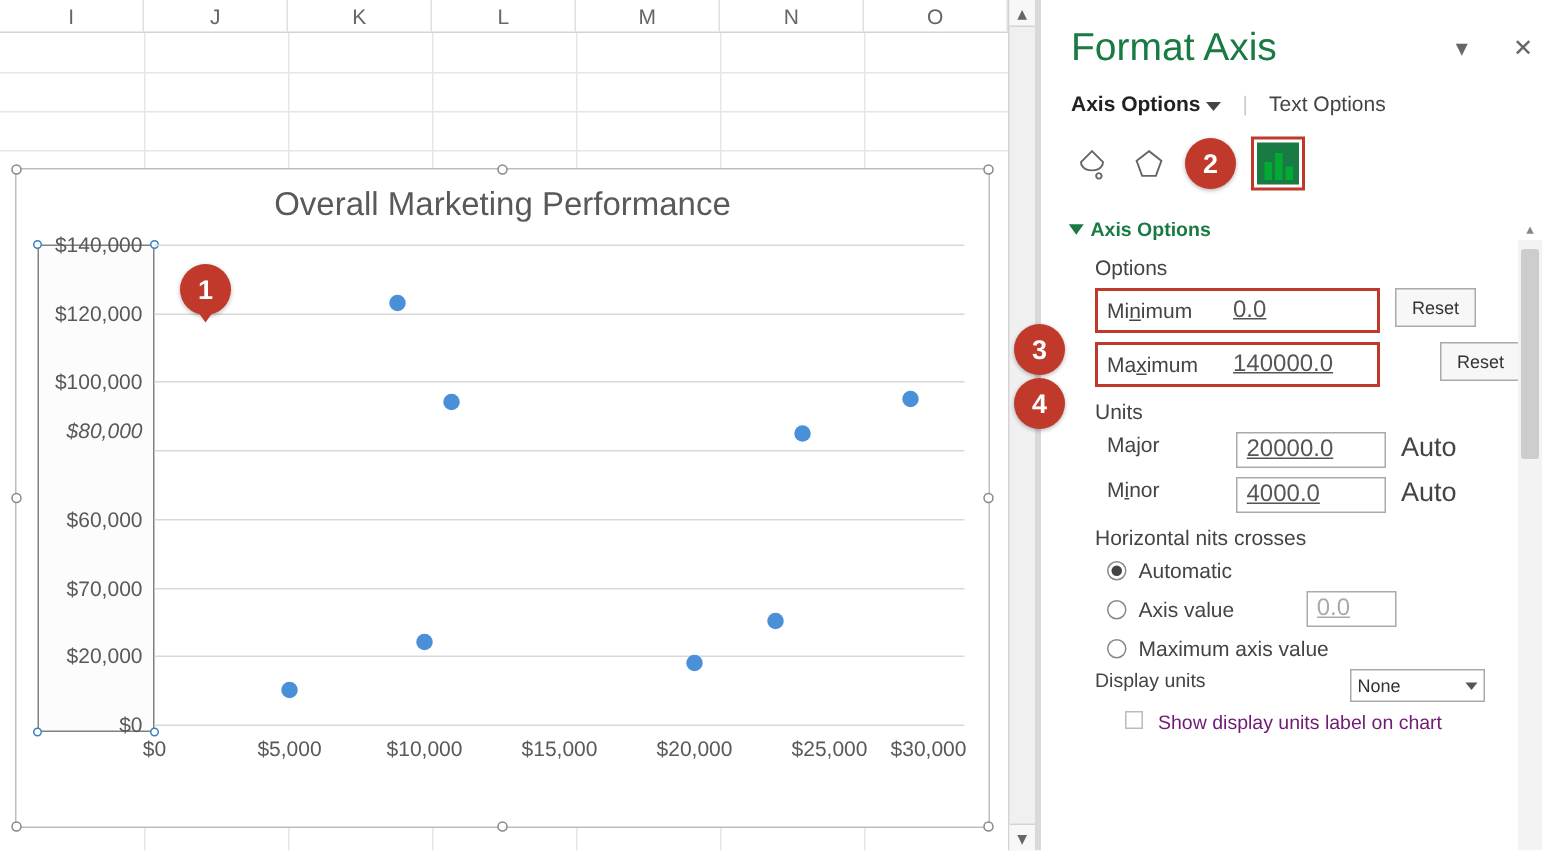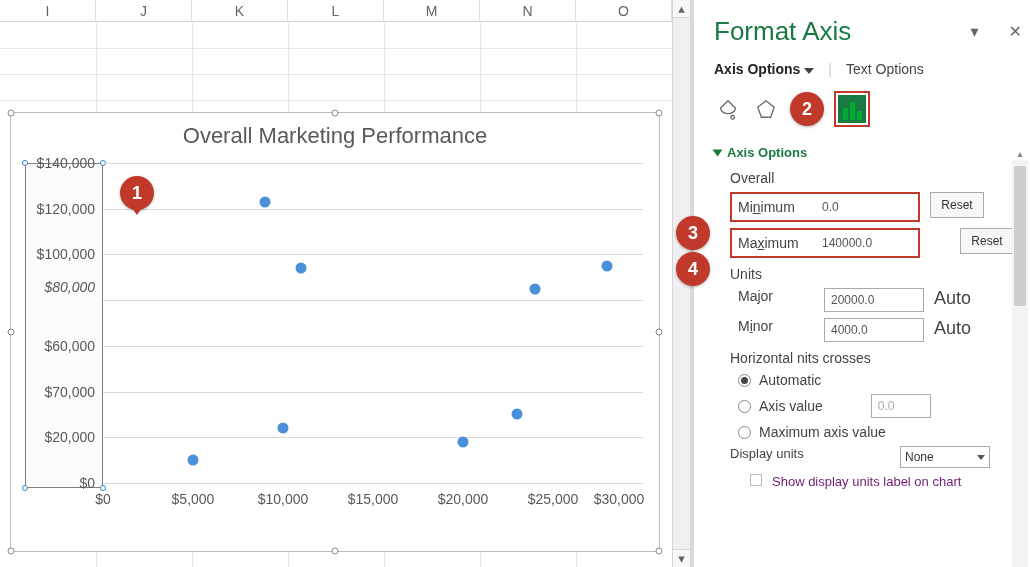--- a/index.html
+++ b/index.html
@@ -144,21 +144,21 @@
     width:0; height:0; border-top:5px solid transparent; border-bottom:5px solid transparent; border-left:7px solid #1a7a43; transform:rotate(90deg);
   }
   .field-group-label { font-size:14px; color:#444; margin:8px 0 6px 16px;}
   .field-row {
     display:flex; align-items:flex-start; gap:10px; margin:6px 0 6px 24px;
   }
   .field-row label { width:76px; font-size:14px; color:#444;}
   .field-row label .ul { text-decoration:underline; }
   .input-box {
     width:100px; height:24px; border:1px solid #aaa; background:#fff; padding:0 6px;
-    font-size:12px; color:#555;
+    font-size:16px; color:#555;text-decoration:underline;
   }
   .input-box.readonly { color:#aaa; }
   .highlight-wrap { border:2px solid #c0392b; padding:1px 2px; display:flex; align-items:center;}
   .highlight-wrap label { width:82px; padding-left:4px;}
   .btn-reset {
     width:54px; height:26px; border:1px solid #aaa; background:#f7f7f7; font-size:12px; color:#333;
   }
   .auto-txt { font-size:18px; color:#444; width:54px; text-align:left;}
   .radio-row { display:flex; align-items:center; gap:8px; margin:6px 0 6px 24px; font-size:14px;}
   .radio { width:13px; height:13px; border:1px solid #888; border-radius:50%; display:inline-flex; align-items:center; justify-content:center;}
@@ -309,21 +309,21 @@
         <span style="width:5px;height:9px;background:#0a3;"></span>
       </div>
     </div>
   </div>
 
   <div class="section-hdr">
     <span class="tri"></span>
       <span>Axis Options</span>
   </div>
 
-  <div class="field-group-label">Overall</div>
+  <div class="field-group-label">Options</div>
 
   <div class="field-row" style="margin-left:16px;">
     <div class="highlight-wrap">
       <label>Mi<span class="ul">n</span>imum</label>
       <input class="input-box" style="border: none;" value="0.0">
     </div>
     <button class="btn-reset">Reset</button>
   </div>
   <div class="callout" style="top:216px; left:-18px">3</div>
 

